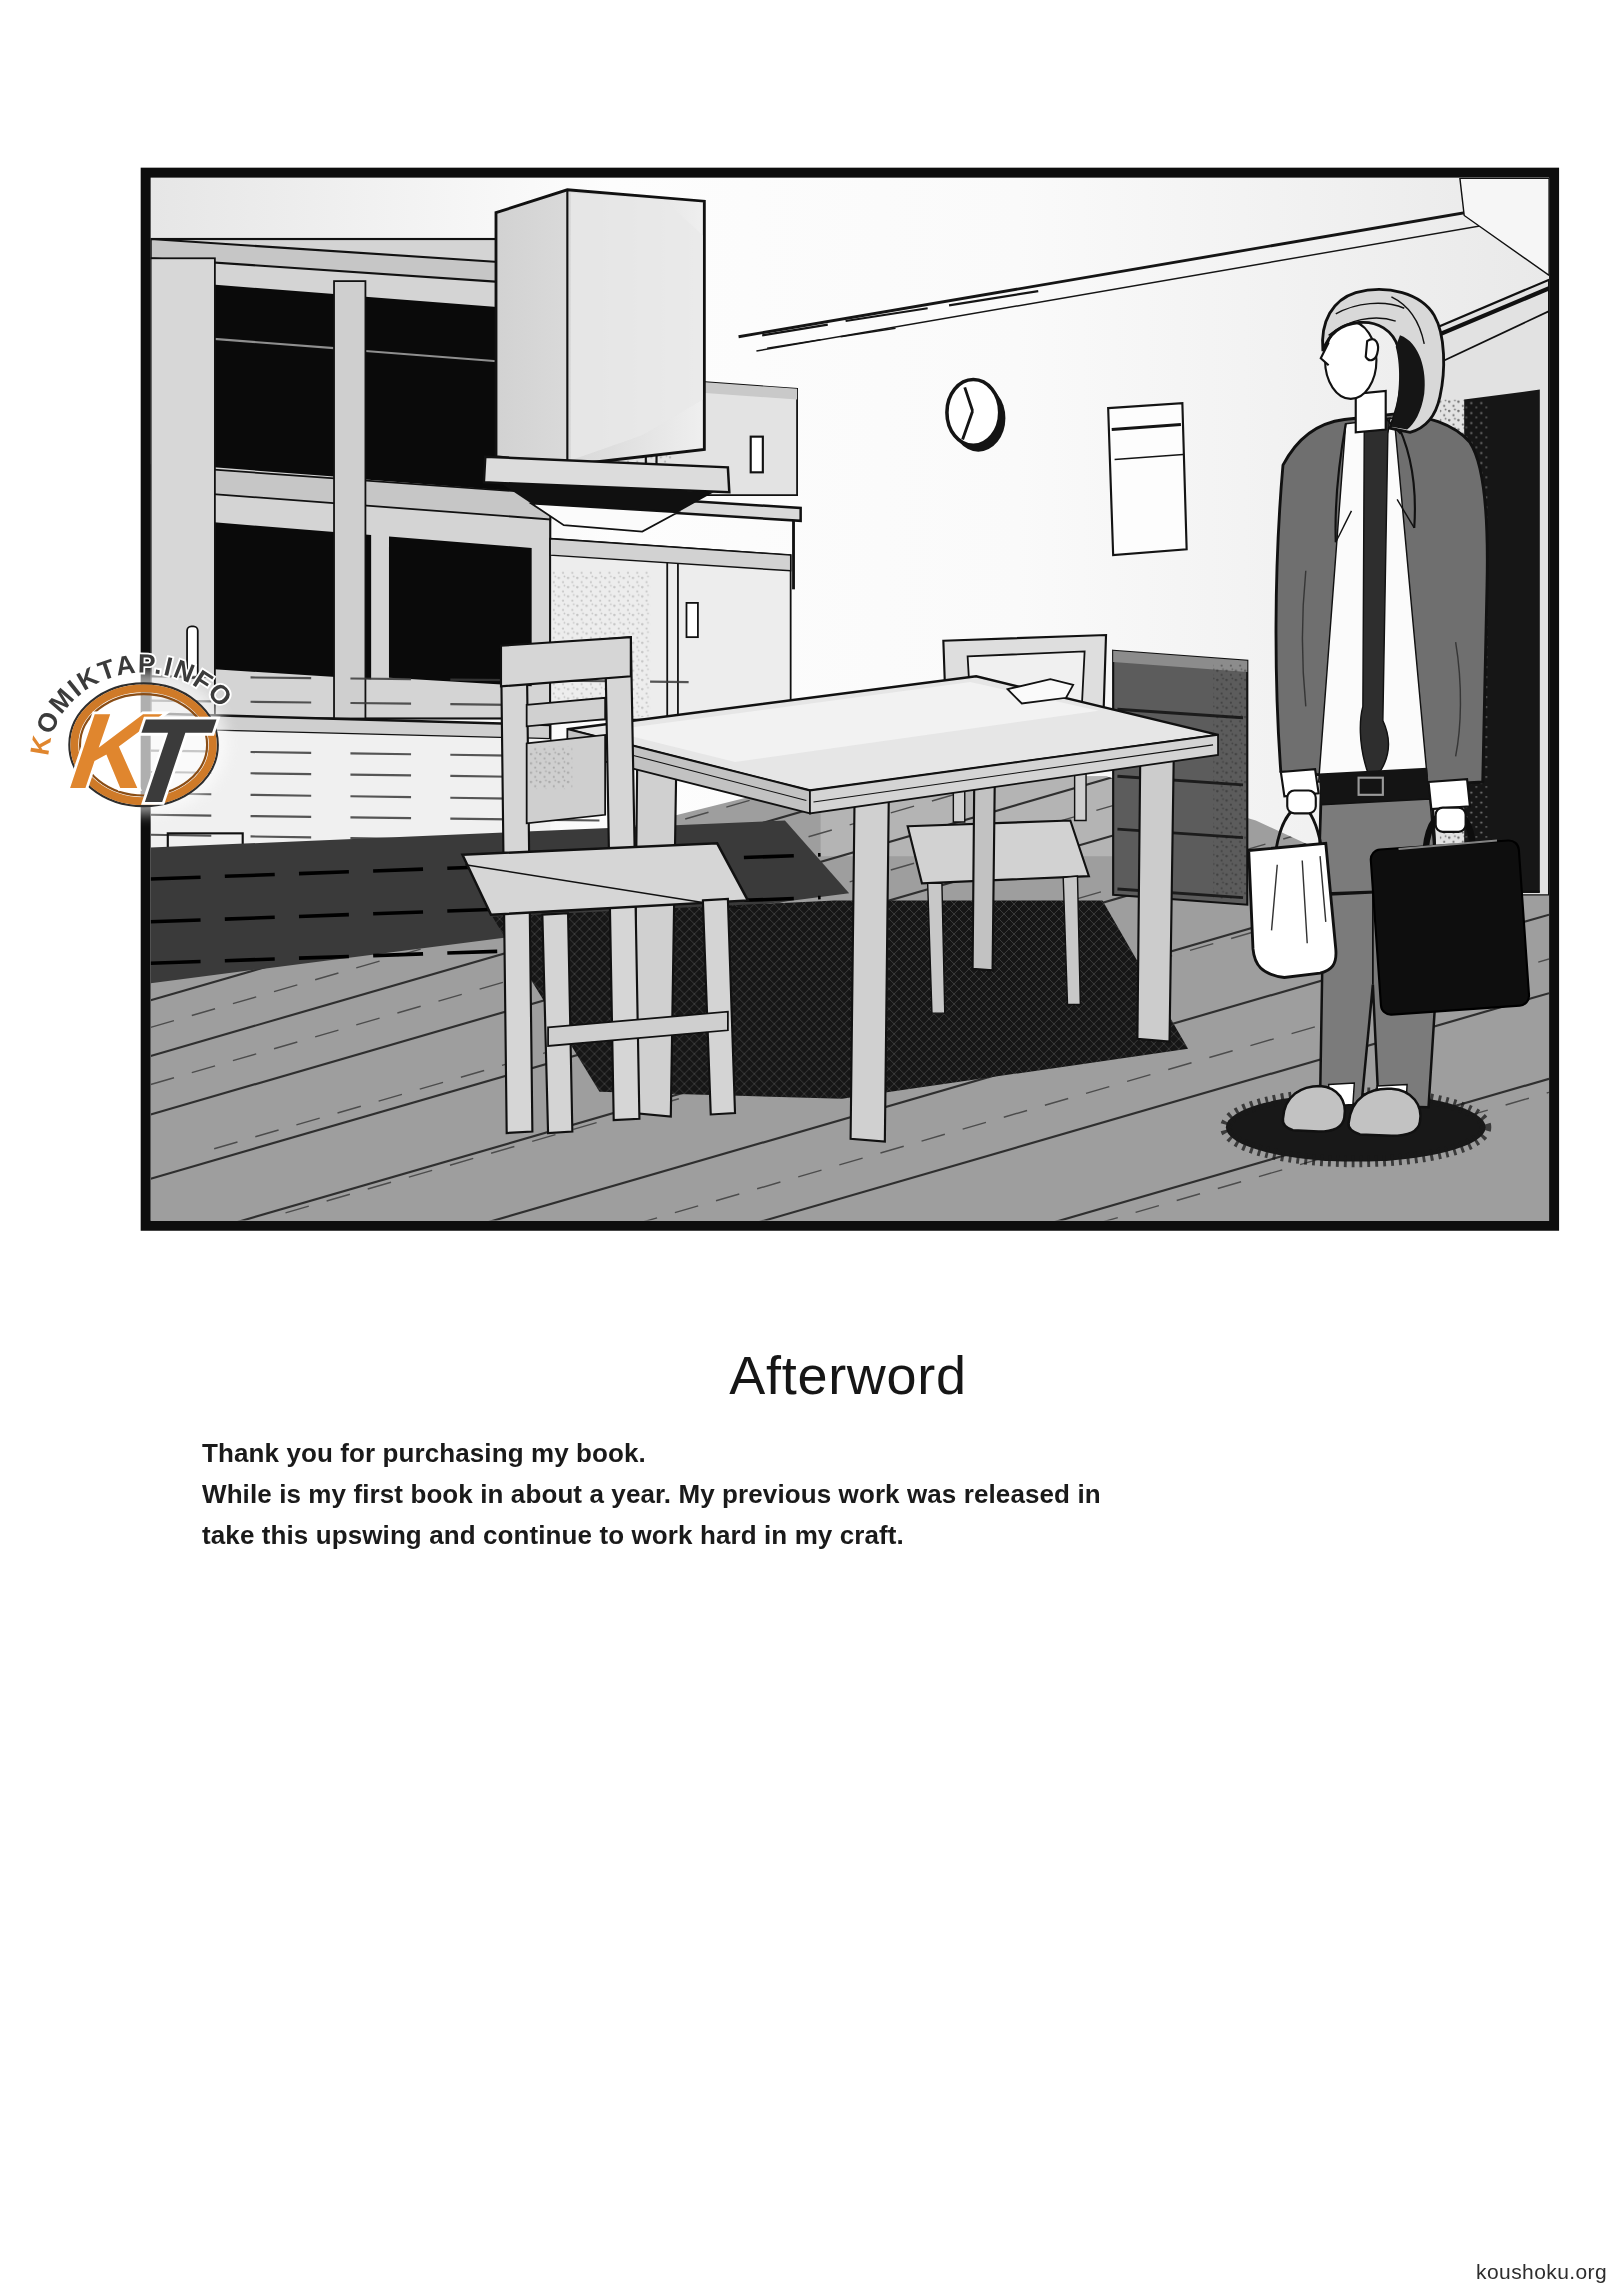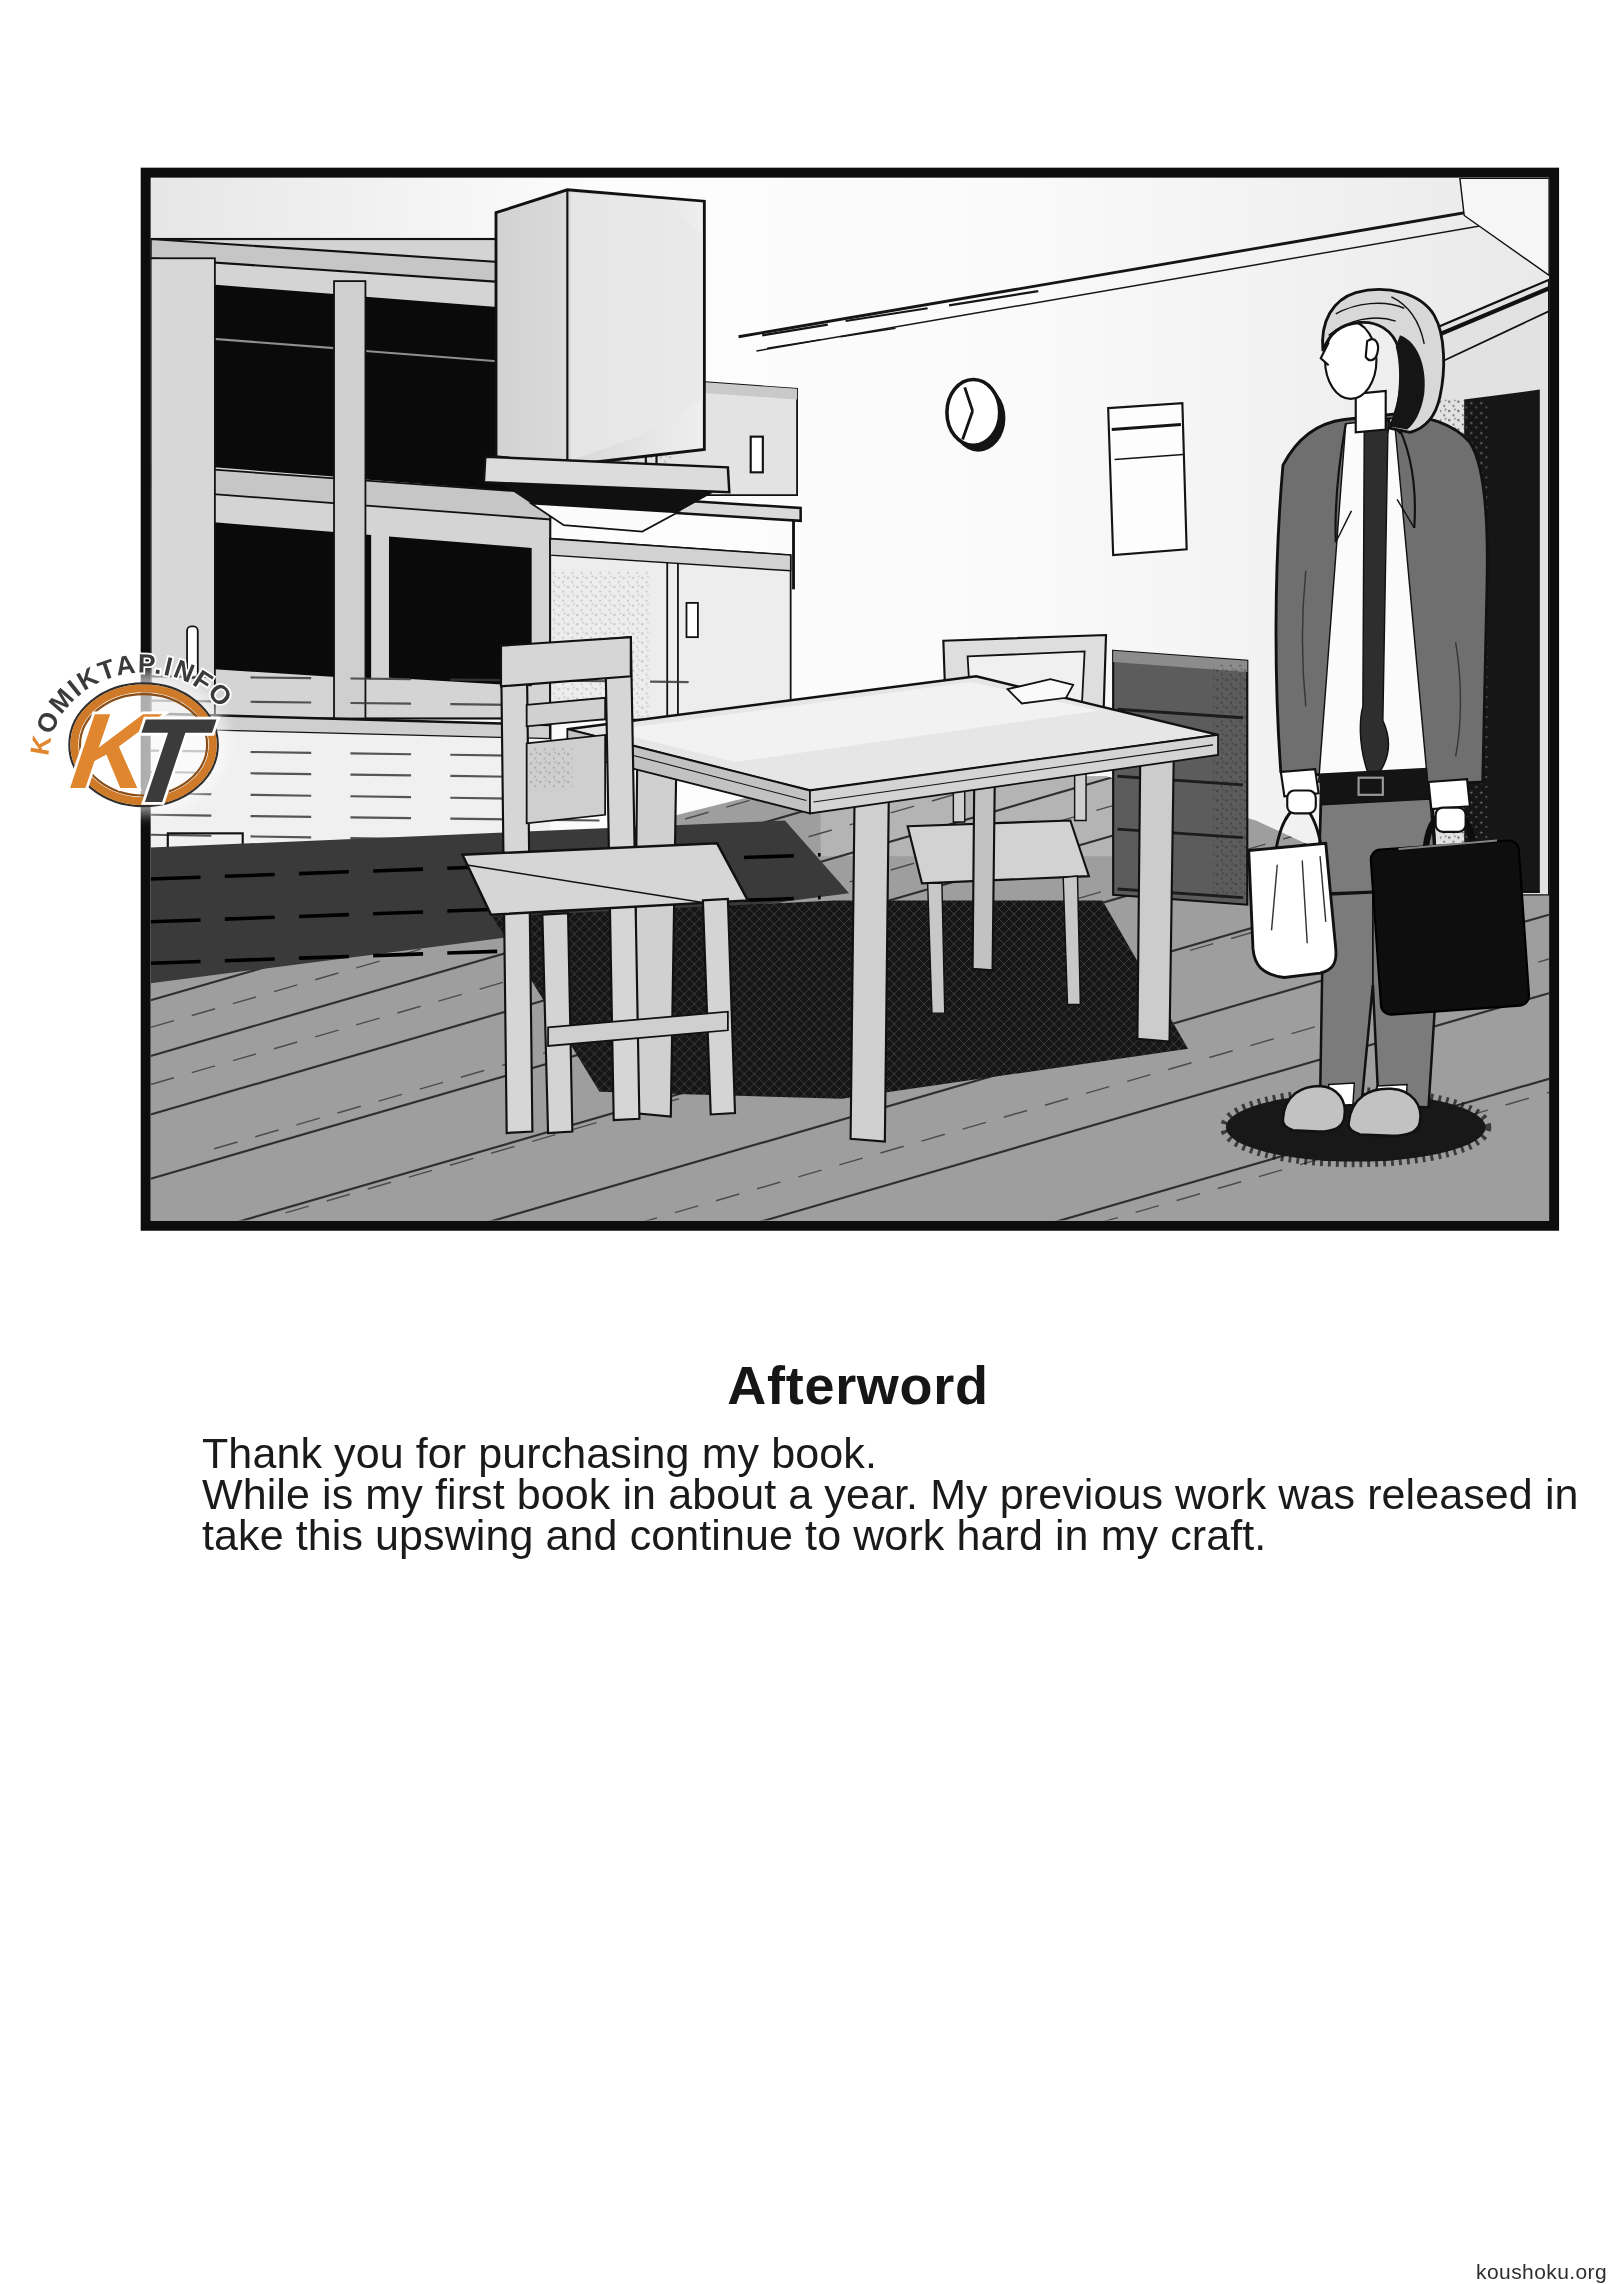--- a/index.html
+++ b/index.html
@@ -1,23 +1,23 @@
 <!DOCTYPE html>
 <html style="font-size:11.4px"><head>
 <meta charset="utf-8">
 <style>
   html,body{margin:0;padding:0;}
   body{width:1617px;height:2284px;background:#ffffff;font-family:"Liberation Sans",sans-serif;position:relative;overflow:hidden;}
   .page{position:absolute;inset:0;width:1617px;height:2284px;background:#ffffff;}
   .panel-svg{position:absolute;left:0;top:0;}
   .watermark-svg{position:absolute;left:27px;top:632px;}
-  .afterword-title{position:absolute;left:202px;top:1346px;width:1292px;margin:10px;text-align:center;
-    font-size:54px;font-weight:700;letter-spacing:0.7px;color:#161616;line-height:1.1;}
+  .afterword-title{position:absolute;left:202px;top:1346px;width:1292px;margin:0;text-align:center;
+    font-size:54px;font-weight:400;letter-spacing:0.7px;color:#161616;line-height:1.1;}
   .afterword-body{position:absolute;left:202px;top:1433px;width:1256px;color:#1a1a1a;
-    font-size:43px;line-height:41px;font-weight:400;letter-spacing:0.1px;}
+    font-size:26px;line-height:41px;font-weight:700;letter-spacing:0.1px;}
   .afterword-line{white-space:nowrap;}
   .site-credit{position:absolute;right:10px;top:2260px;font-size:21px;color:#2e2e2e;letter-spacing:0.4px;}
   svg text{font-family:"Liberation Sans",sans-serif;}
 </style>
 </head>
 <body>
 
 <div class="page">
 
   <svg class="panel-svg" width="1617" height="1270" viewBox="0 0 2266 1780">

